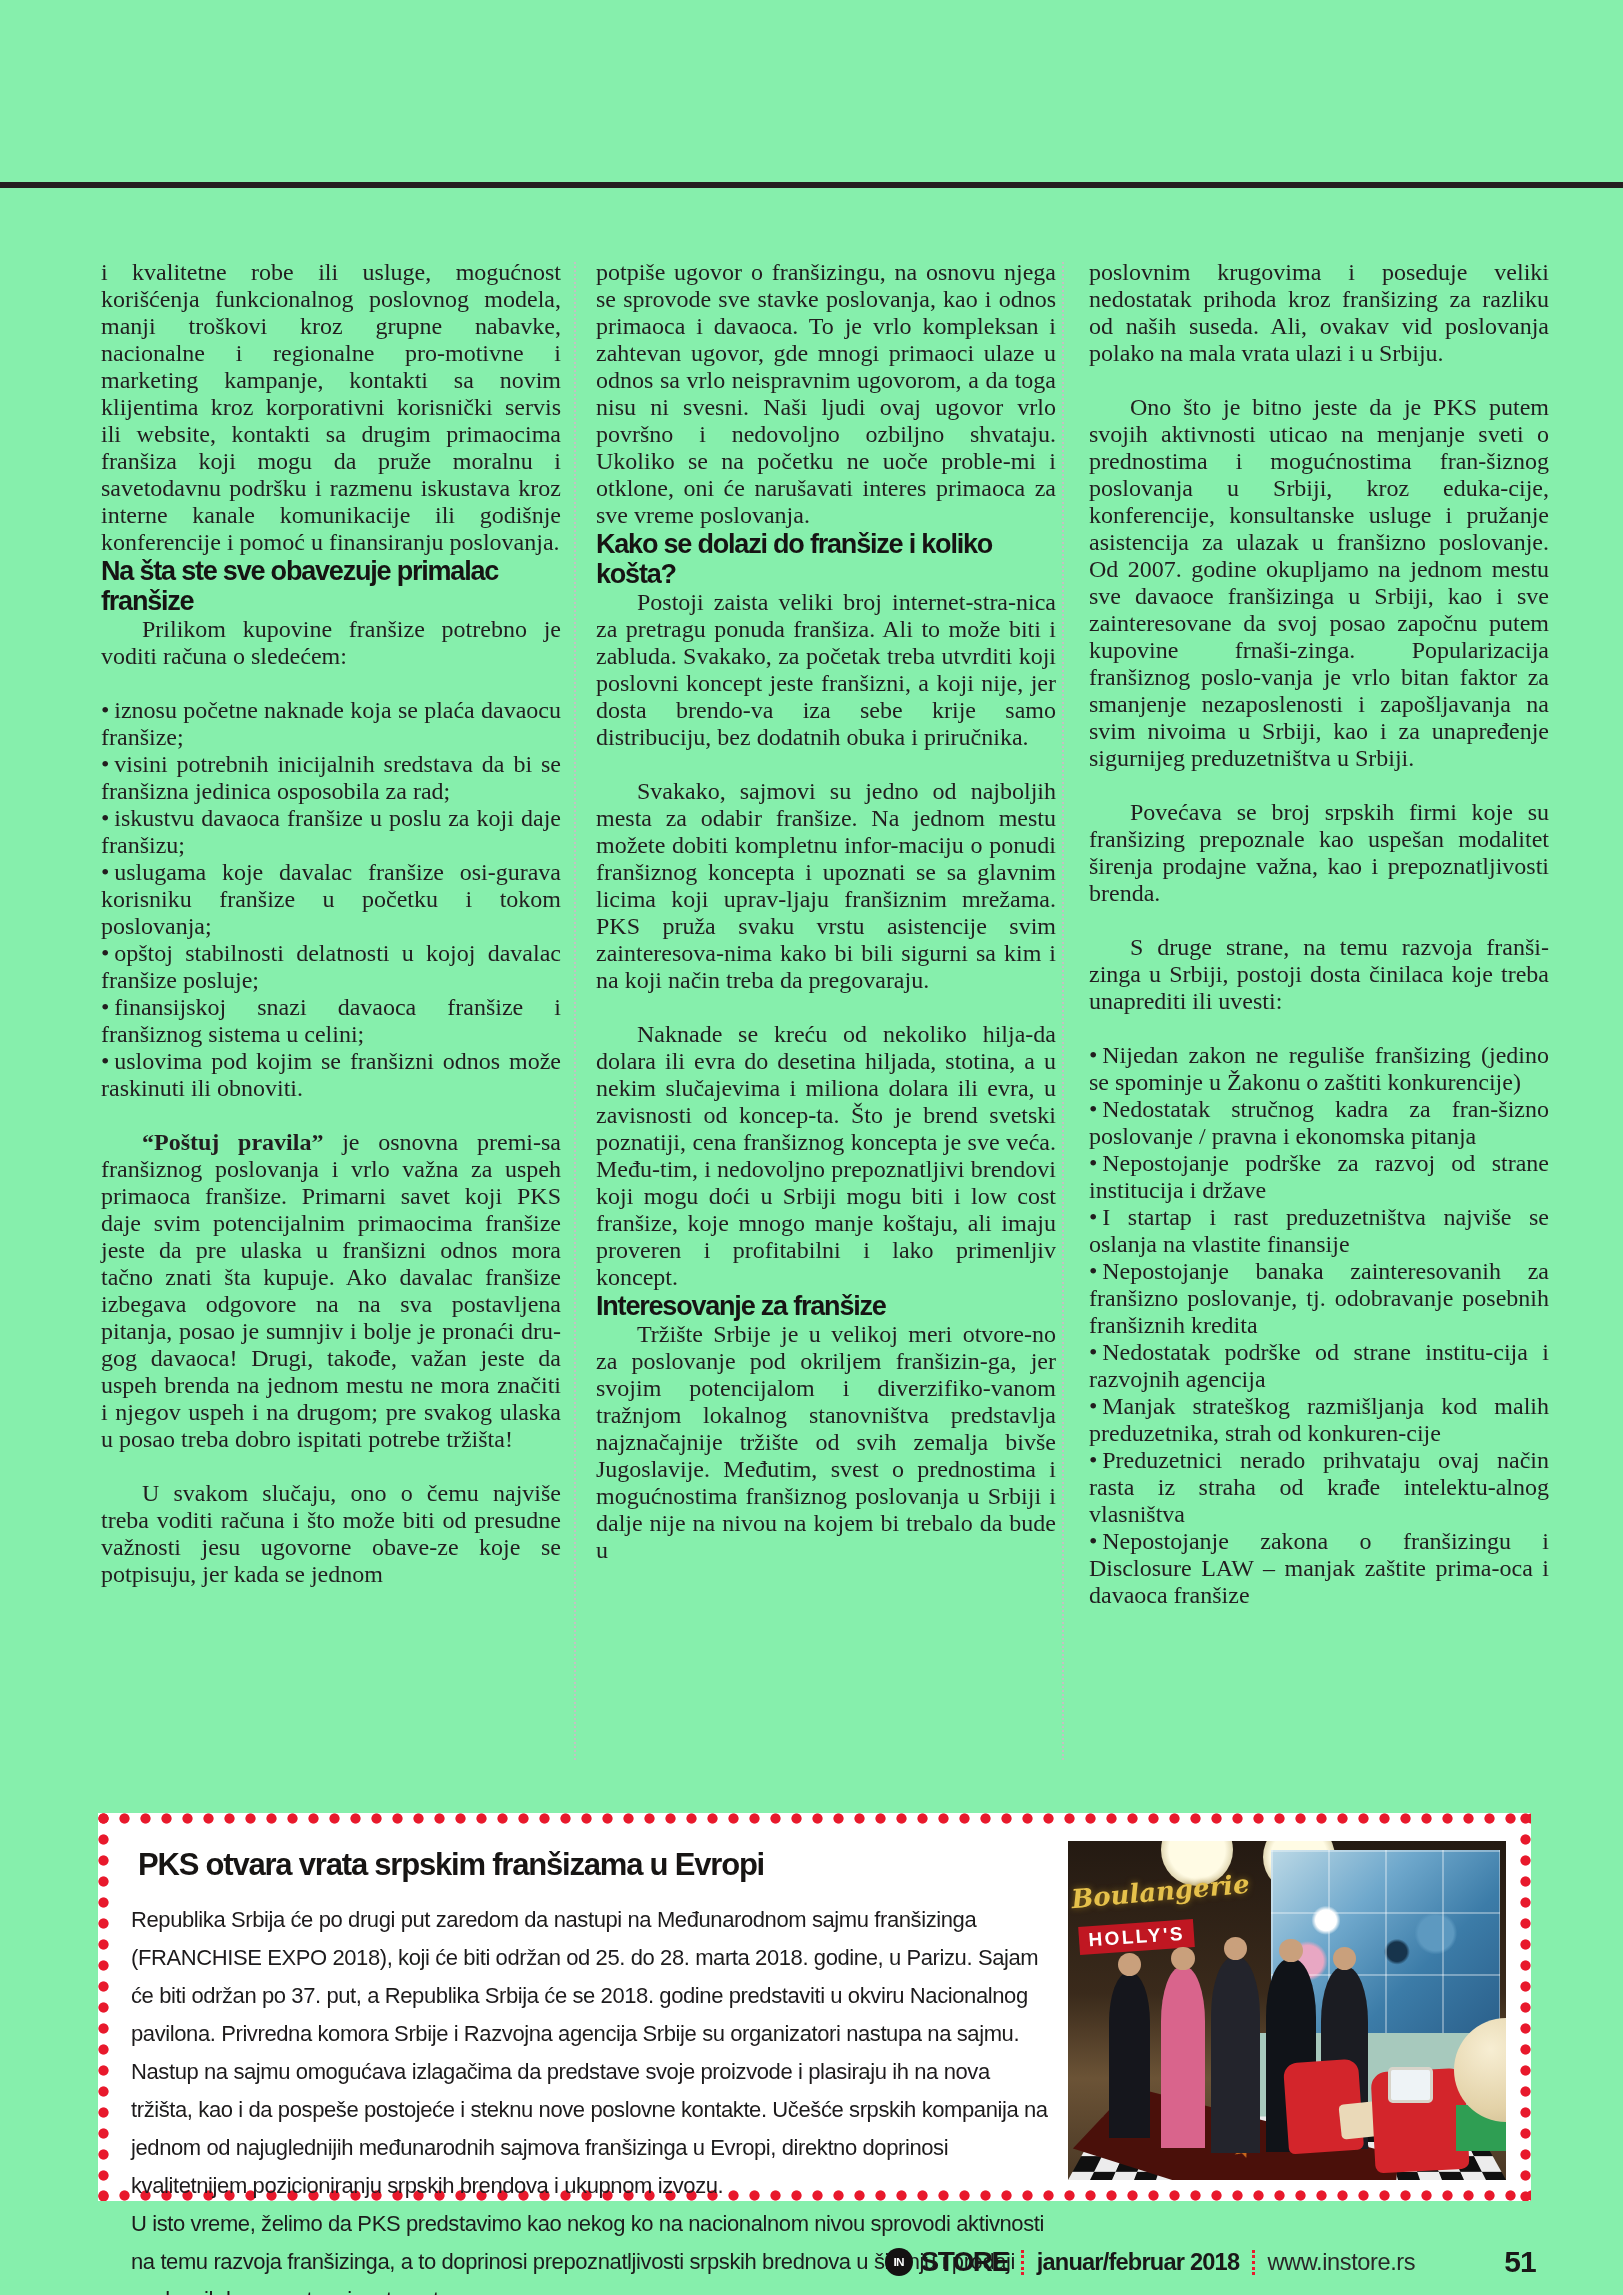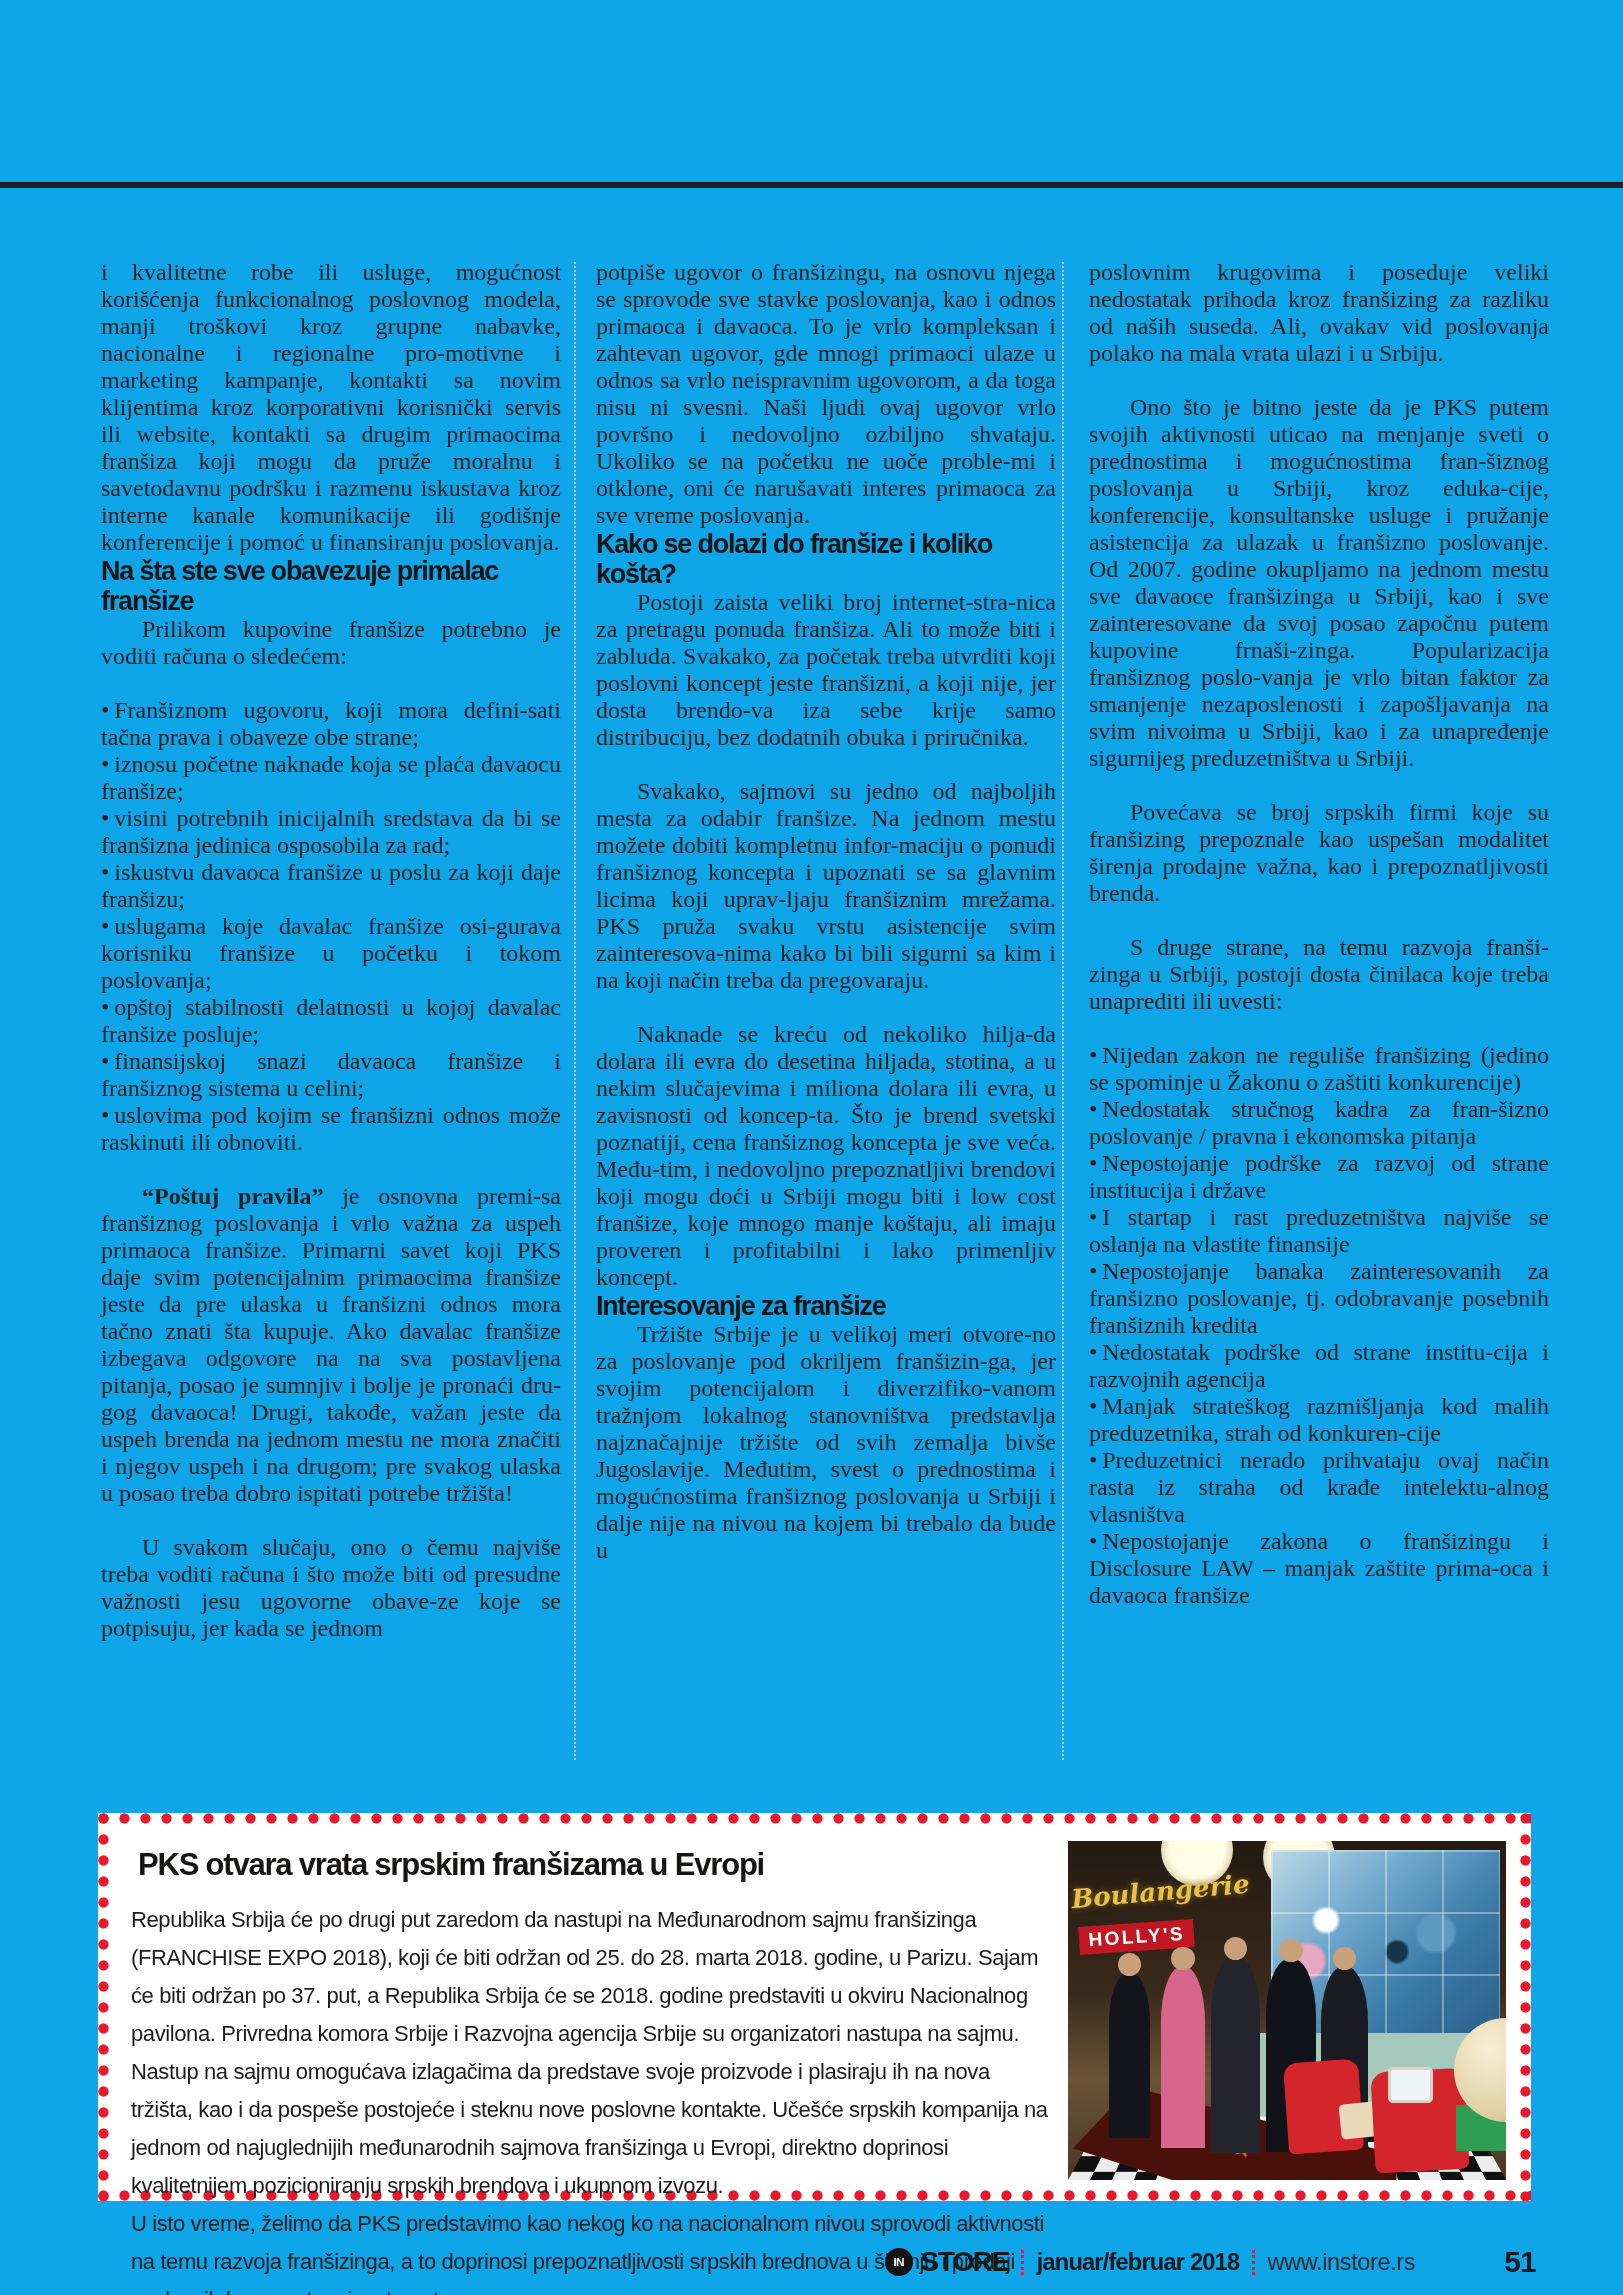--- a/index.html
+++ b/index.html
@@ -1,16 +1,16 @@
 <!DOCTYPE html>
 <html style="font-size:12.6px"><head>
 <meta charset="utf-8">
 <style>
   html,body{margin:0;padding:0;background:#ffffff;}
-  .page{position:relative;width:1623px;height:2295px;background:#0ea5e9;
+  .page{position:relative;width:1623px;height:2295px;background:#86efac;
         font-family:"Liberation Serif",serif;color:#221e1f;overflow:hidden;}
 
   
   .top-rule{position:absolute;left:0;top:182px;width:1623px;height:6.3px;background:#241e20;}
 
   
   .col{position:absolute;top:259px;width:460px;font-size:24px;line-height:27px;
        text-align:justify;color:#221e1f;}
   .col-1{left:101px;} .col-2{left:596px;} .col-3{left:1089px;}
   .col p{margin:0;}
@@ -116,21 +116,20 @@
   <div class="top-rule"></div>
 
   <div class="colsep sep-a"></div>
   <div class="colsep sep-b"></div>
 
   <div class="col col-1">
     <p class="body">i kvalitetne robe ili usluge, mogućnost korišćenja funkcionalnog poslovnog modela, manji troškovi kroz grupne nabavke, nacionalne i regionalne pro-motivne i marketing kampanje, kontakti sa novim klijentima kroz korporativni korisnički servis ili website, kontakti sa drugim primaocima franšiza koji mogu da pruže moralnu i savetodavnu podršku i razmenu iskustava kroz interne kanale komunikacije ili godišnje konferencije i pomoć u finansiranju poslovanja.</p>
     <p class="subhead">Na šta ste sve obavezuje primalac franšize</p>
     <p class="body ind">Prilikom kupovine franšize potrebno je voditi računa o sledećem:</p>
     <div class="gap">
-      <p class="bullet">Franšiznom ugovoru, koji mora defini-sati tačna prava i obaveze obe strane;</p>
       <p class="bullet">iznosu početne naknade koja se plaća davaocu franšize;</p>
       <p class="bullet">visini potrebnih inicijalnih sredstava da bi se franšizna jedinica osposobila za rad;</p>
       <p class="bullet">iskustvu davaoca franšize u poslu za koji daje franšizu;</p>
       <p class="bullet">uslugama koje davalac franšize osi-gurava korisniku franšize u početku i tokom poslovanja;</p>
       <p class="bullet">opštoj stabilnosti delatnosti u kojoj davalac franšize posluje;</p>
       <p class="bullet">finansijskoj snazi davaoca franšize i franšiznog sistema u celini;</p>
       <p class="bullet">uslovima pod kojim se franšizni odnos može raskinuti ili obnoviti.</p>
     </div>
     <p class="body gap ind"><span class="qlead">“Poštuj pravila”</span><span> je osnovna premi-sa franšiznog poslovanja i vrlo važna za uspeh primaoca franšize. Primarni savet koji PKS daje svim potencijalnim primaocima franšize jeste da pre ulaska u franšizni odnos mora tačno znati šta kupuje. Ako davalac franšize izbegava odgovore na na sva postavljena pitanja, posao je sumnjiv i bolje je pronaći dru-gog davaoca! Drugi, takođe, važan jeste da uspeh brenda na jednom mestu ne mora značiti i njegov uspeh i na drugom; pre svakog ulaska u posao treba dobro ispitati potrebe tržišta!</span></p>
     <p class="body gap ind">U svakom slučaju, ono o čemu najviše treba voditi računa i što može biti od presudne važnosti jesu ugovorne obave-ze koje se potpisuju, jer kada se jednom</p>

